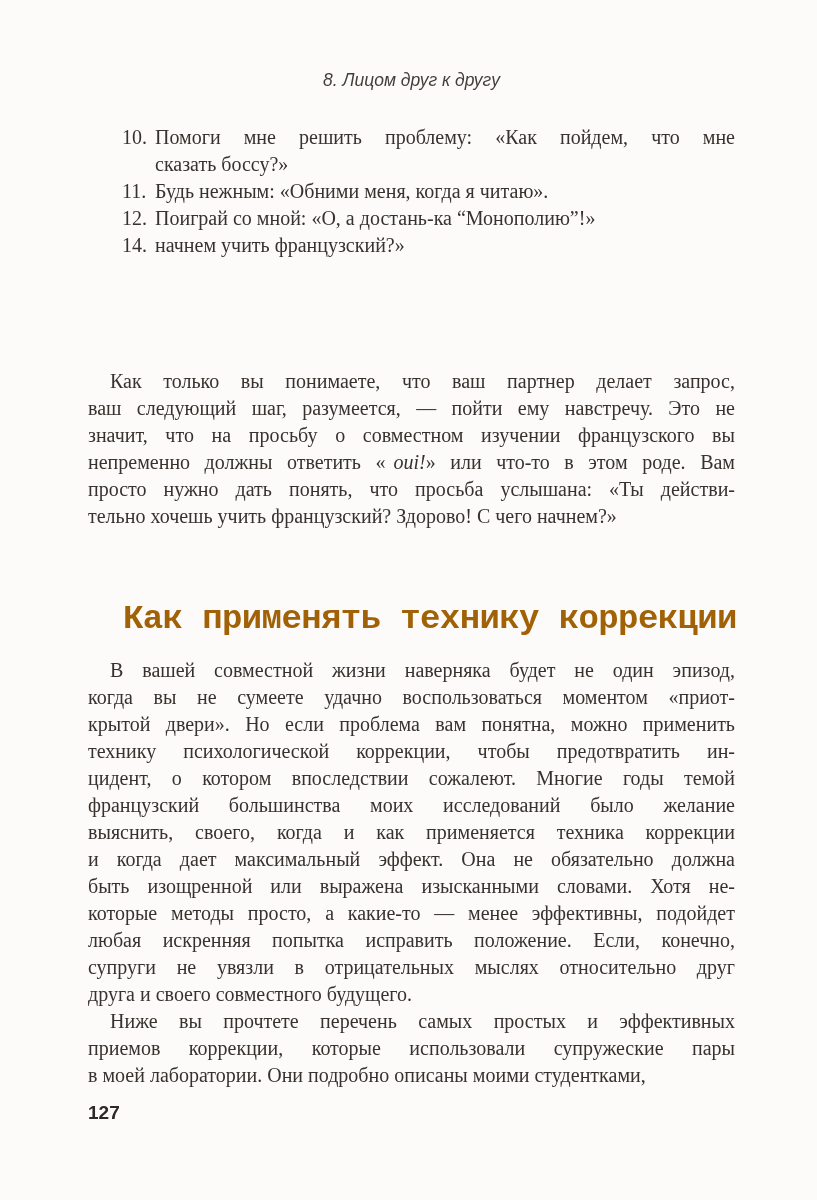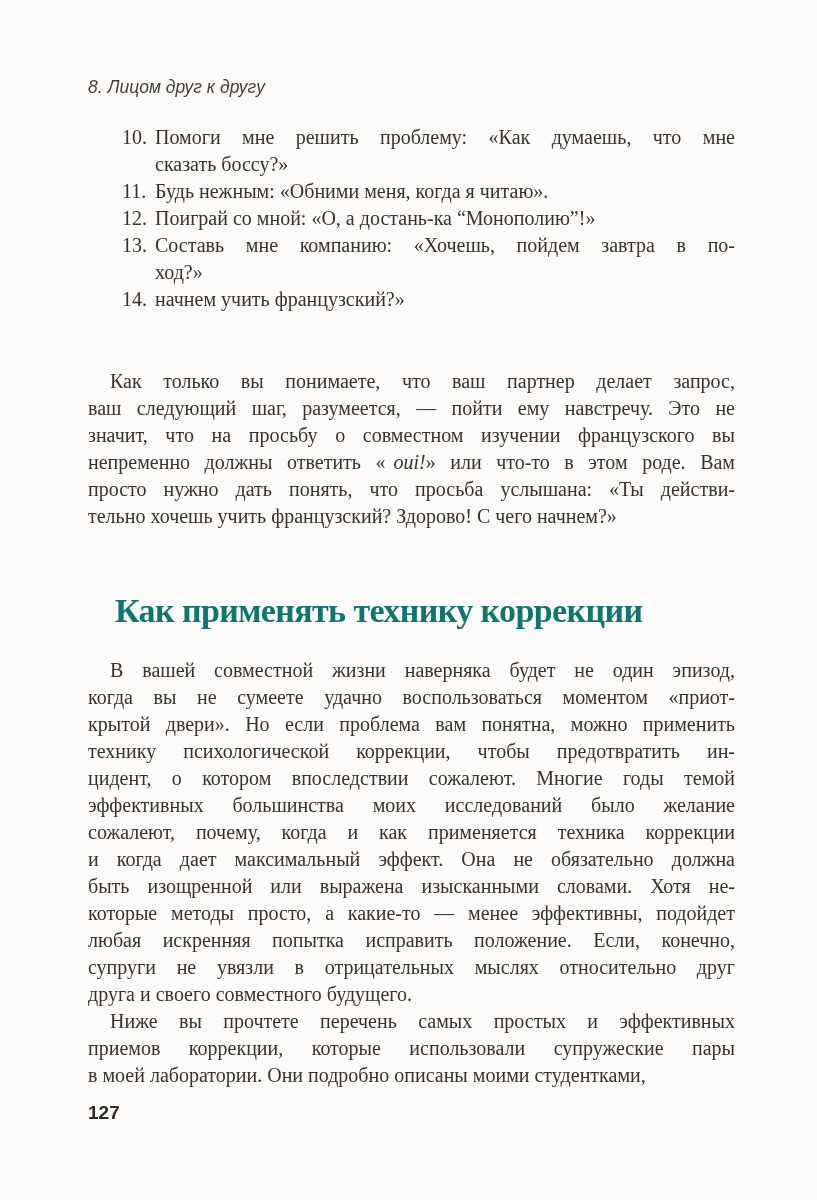--- a/index.html
+++ b/index.html
@@ -18,24 +18,24 @@
   .content {
     position: absolute;
     left: 88px;
     top: 0;
     width: 647px;
     height: 100%;
   }
 
   .running-header {
     position: absolute;
-    top: 76px;
+    top: 69px;
     left: 0;
     width: 100%;
-    text-align: left;
+    text-align: center;
     font-family: "Liberation Sans", sans-serif;
     font-style: italic;
     font-size: 17.5px;
     line-height: 22px;
     color: #433e3a;
   }
 
   .request-list {
     position: absolute;
     top: 124px;
@@ -63,27 +63,27 @@
   .para .line:first-child { text-indent: 22px; }
 
   #para-intro   { top: 368px; }
   #para-body    { top: 657px; }
   #para-closing { top: 1008px; }
 
   .section-heading {
     position: absolute;
     top: 591px;
     left: 27px;
-    margin: 0;
-    font-family: Liberation Serif, serif;
+    margin: 8px;
+    font-family: Liberation Mono, monospace;
     font-weight: bold;
     font-size: 34px;
     line-height: 40px;
     letter-spacing: -0.6px;
-    color: #0f766e;
+    color: #a16207;
     white-space: nowrap;
   }
 
   .page-number {
     position: absolute;
     top: 1102px;
     left: 0;
     width: 100%;
     font-family: "Liberation Sans", sans-serif;
     font-weight: bold;
@@ -99,41 +99,34 @@
 
 <div class="page">
   <div class="content">
 
     <div class="running-header">8. Лицом друг к другу</div>
 
     <div class="request-list">
         <div class="list-item">
           <div class="num">10.</div>
           <div class="item-text">
-            <div class="line just">Помоги мне решить проблему: «Как думаешь, что мне</div>
+            <div class="line just">Помоги мне решить проблему: «Как пойдем, что мне</div>
             <div class="line">сказать боссу?»</div>
           </div>
         </div>
         <div class="list-item">
           <div class="num">11.</div>
           <div class="item-text">
             <div class="line">Будь нежным: «Обними меня, когда я читаю».</div>
           </div>
         </div>
         <div class="list-item">
           <div class="num">12.</div>
           <div class="item-text">
             <div class="line">Поиграй со мной: «О, а достань-ка “Монополию”!»</div>
-          </div>
-        </div>
-        <div class="list-item">
-          <div class="num">13.</div>
-          <div class="item-text">
-            <div class="line just">Составь мне компанию: «Хочешь, пойдем завтра в по-</div>
-            <div class="line">ход?»</div>
           </div>
         </div>
         <div class="list-item">
           <div class="num">14.</div>
           <div class="item-text">
             <div class="line">начнем учить французский?»</div>
           </div>
         </div>
       </div>
 
@@ -147,22 +140,22 @@
       </div>
 
     <h1 class="section-heading">Как применять технику коррекции</h1>
 
     <div class="para" id="para-body">
         <div class="line just">В вашей совместной жизни наверняка будет не один эпизод,</div>
         <div class="line just">когда вы не сумеете удачно воспользоваться моментом «приот-</div>
         <div class="line just">крытой двери». Но если проблема вам понятна, можно применить</div>
         <div class="line just">технику психологической коррекции, чтобы предотвратить ин-</div>
         <div class="line just">цидент, о котором впоследствии сожалеют. Многие годы темой</div>
-        <div class="line just">эффективных большинства моих исследований было желание</div>
-        <div class="line just">сожалеют, почему, когда и как применяется техника коррекции</div>
+        <div class="line just">французский большинства моих исследований было желание</div>
+        <div class="line just">выяснить, своего, когда и как применяется техника коррекции</div>
         <div class="line just">и когда дает максимальный эффект. Она не обязательно должна</div>
         <div class="line just">быть изощренной или выражена изысканными словами. Хотя не-</div>
         <div class="line just">которые методы просто, а какие-то — менее эффективны, подойдет</div>
         <div class="line just">любая искренняя попытка исправить положение. Если, конечно,</div>
         <div class="line just">супруги не увязли в отрицательных мыслях относительно друг</div>
         <div class="line">друга и своего совместного будущего.</div>
       </div>
 
     <div class="para" id="para-closing">
         <div class="line just">Ниже вы прочтете перечень самых простых и эффективных</div>

